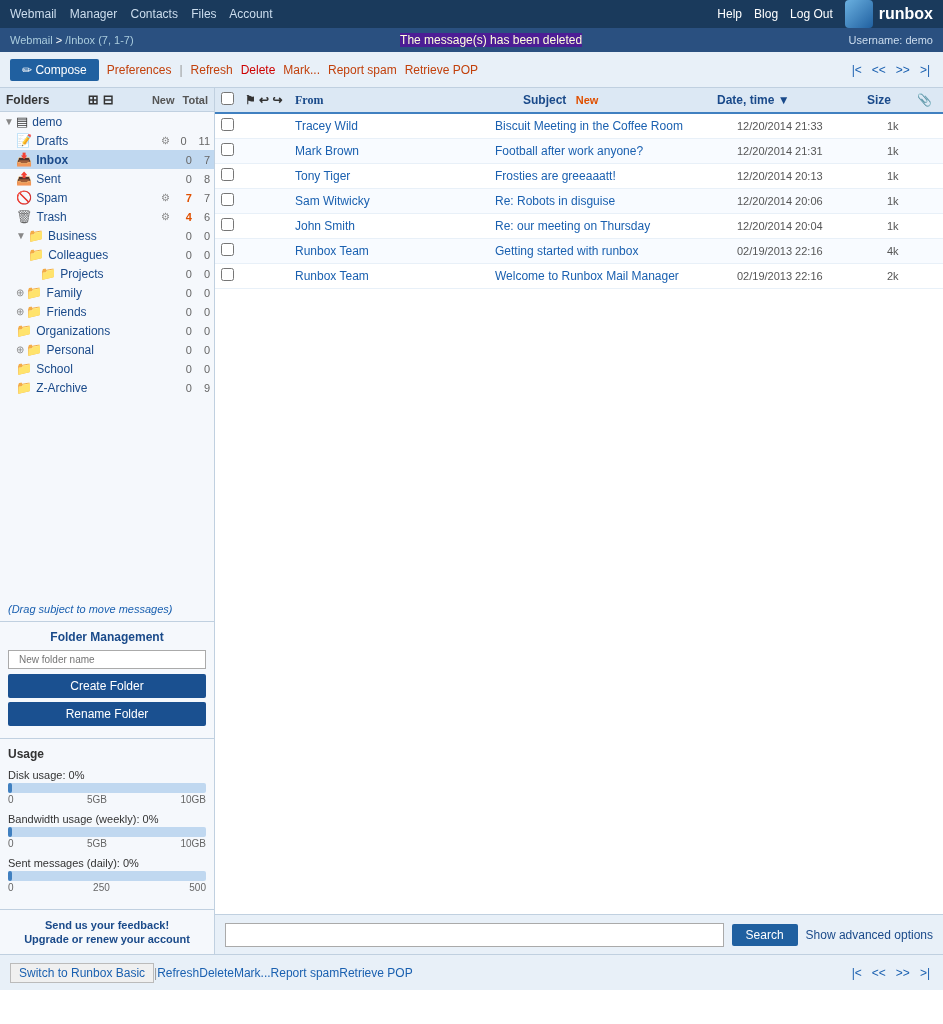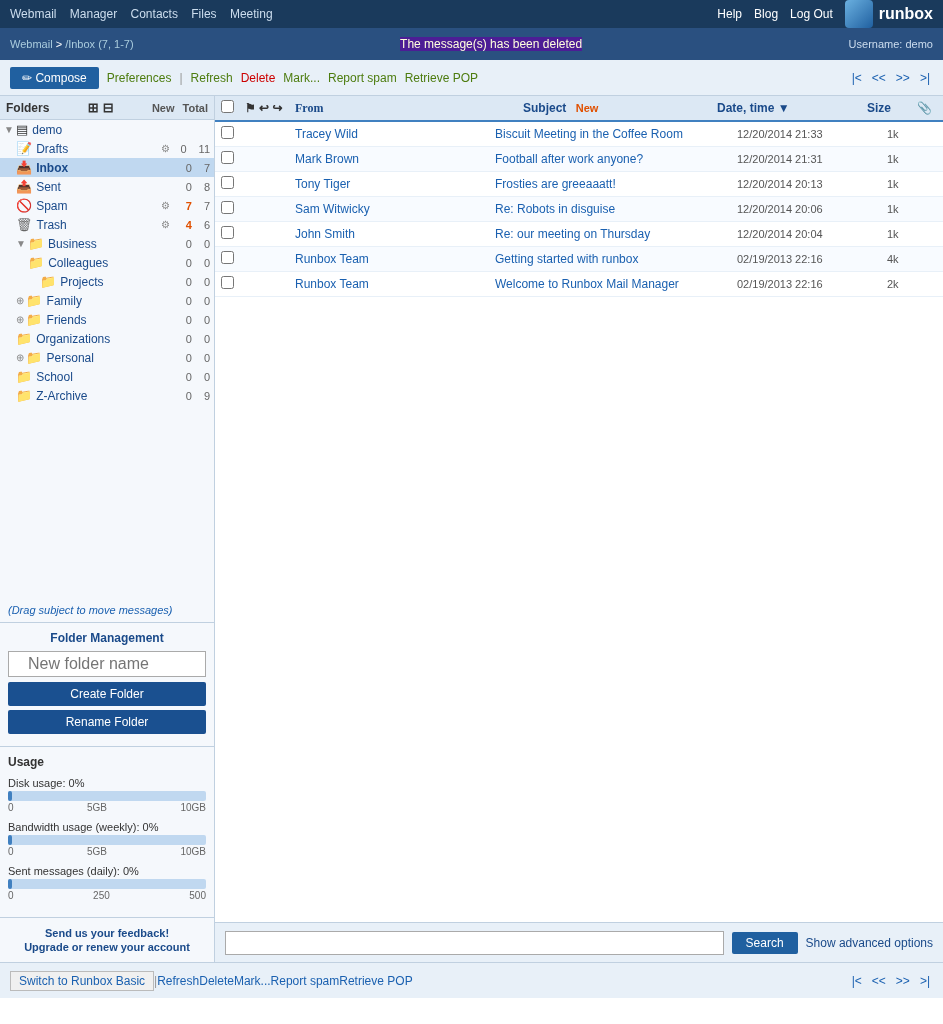--- a/index.html
+++ b/index.html
@@ -31,21 +31,21 @@
 
     
     .breadcrumb-bar {
       background: #2a5080;
       color: #fff;
       padding: 3px 10px;
       font-size: 11px;
       display: flex;
       justify-content: space-between;
       align-items: center;
-      height: 32px;
+      height: 24px;
     }
     .breadcrumb-bar a { color: #acd; text-decoration: none; }
     .breadcrumb-center { color: #ffd; font-size: 12px; }
 
     
     .toolbar {
       background: #e8f0f8;
       border-bottom: 1px solid #c0d0e0;
       padding: 5px 10px;
       display: flex;
@@ -56,21 +56,21 @@
     .toolbar .compose-btn {
       background: #2060a0;
       color: #fff;
       border: none;
       padding: 4px 12px;
       cursor: pointer;
       font-size: 12px;
       border-radius: 2px;
     }
     .toolbar a {
-      color: #4d7c0f;
+      color: #c2410c;
       text-decoration: none;
       font-size: 12px;
       cursor: pointer;
     }
     .toolbar .sep { color: #999; }
 
     
     .main-layout {
       display: flex;
       height: calc(1024px - 28px - 22px - 36px - 36px - 36px);
@@ -128,22 +128,22 @@
     .folder-mgmt-title {
       color: #1a4a8a;
       font-weight: bold;
       font-size: 12px;
       text-align: center;
       margin-bottom: 6px;
     }
     .folder-mgmt input[type=text] {
       width: 100%;
       border: 1px solid #aaa;
-      padding: 3px 19px;
-      font-size: 16px;
+      padding: 3px 10px;
+      font-size: 10px;
       margin-bottom: 5px;
     }
     .folder-mgmt-btn {
       width: 100%;
       background: #1a5090;
       color: #fff;
       border: none;
       padding: 5px;
       margin-bottom: 4px;
       cursor: pointer;
@@ -309,21 +309,21 @@
   </style>
 </head>
 <body>
 
 <div class="top-nav">
   <div class="top-nav-left">
     <a>Webmail</a>
     <a>Manager</a>
     <a>Contacts</a>
     <a>Files</a>
-    <a>Meeting</a>
+    <a>Account</a>
   </div>
   <div style="display:flex;align-items:center;gap:12px;">
     <a>Help</a>
     <a>Blog</a>
     <a>Log Out</a>
     <div class="runbox-logo">
       <div class="runbox-cube"></div>
       <span>runbox</span>
     </div>
   </div>

